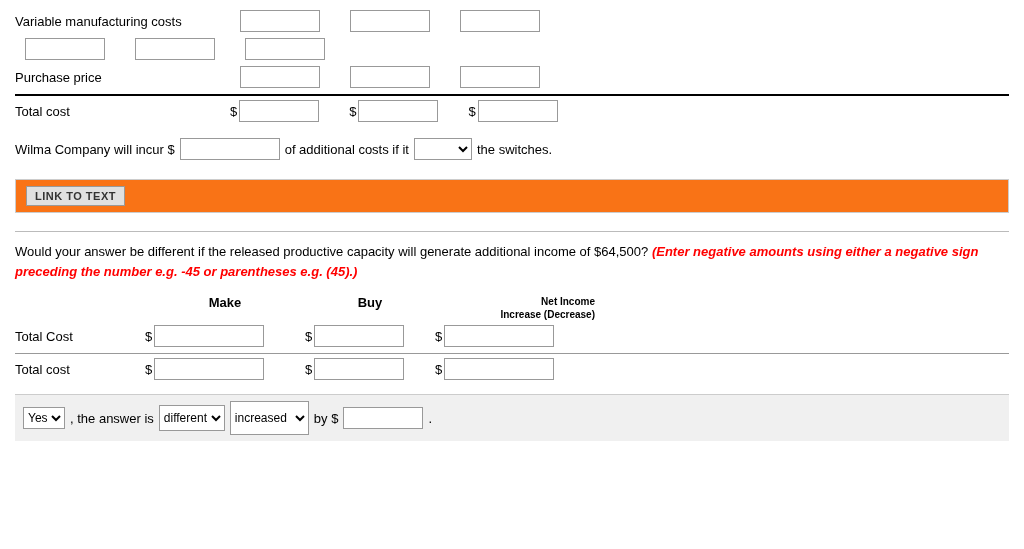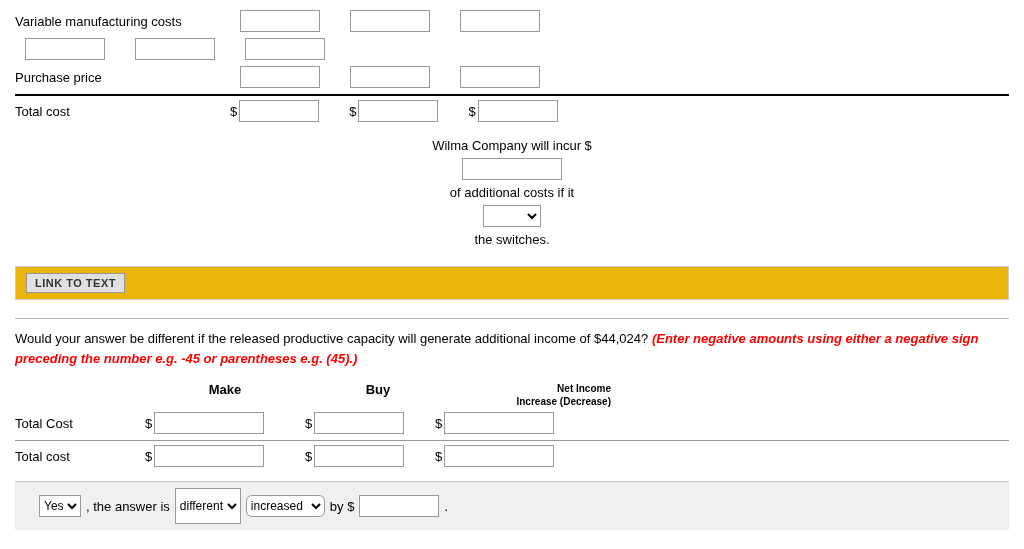--- a/index.html
+++ b/index.html
@@ -58,21 +58,20 @@
       padding-top: 4px;
       margin-top: 2px;
     }
 
     .wilma-row {
       display: flex;
       align-items: center;
       margin: 12px 0 19px 0;
       font-size: 13px;
       gap: 5px;
-      flex-direction: column;
     }
 
     select {
       font-size: 12px;
       border: 1px solid #999;
       height: 22px;
       background: #fff;
     }
 
     .link-to-text-btn {
@@ -101,21 +100,21 @@
 
     
     .make-buy-table {
       margin-bottom: 10px;
     }
 
     .make-buy-header {
       display: flex;
       margin-left: 130px;
       margin-bottom: 4px;
-      gap: 8px;
+      gap: 0;
     }
 
     .col-make {
       width: 160px;
       text-align: center;
       font-weight: bold;
       font-size: 13px;
     }
     .col-buy {
       width: 130px;
@@ -148,32 +147,32 @@
     .mb-net  { width: 160px; display: flex; align-items: center; gap: 2px; }
 
     .bottom-bar {
       display: flex;
       align-items: center;
       margin-top: 14px;
       gap: 5px;
       font-size: 13px;
       background: #f0f0f0;
       border-top: 1px solid #ccc;
-      padding: 6px 24px;
+      padding: 6px 8px;
     }
 
     
     .section-divider {
       border: none;
       border-top: 1px solid #bbb;
       margin: 10px 0;
     }
 
     .link-to-text-full-bar {
-      background: #eab308;
+      background: #f97316;
       border: 1px solid #ccc;
       padding: 6px 10px;
       margin: 6px 0 18px 0;
       display: block;
       width: 100%;
     }
 
     
     .dbl-under {
       border-bottom: 3px double #333;
@@ -242,21 +241,21 @@
   <span>the switches.</span>
 </div>
 
 <div class="link-to-text-full-bar">
   <button class="link-to-text-btn">LINK TO TEXT</button>
 </div>
 
 <hr class="section-divider">
 
 <div class="question-text">
-  <span>Would your answer be different if the released productive capacity will generate additional income of $44,024?</span>
+  <span>Would your answer be different if the released productive capacity will generate additional income of $64,500?</span>
   <span class="red-bold">(Enter negative amounts using either a negative sign preceding the number e.g. -45 or parentheses e.g. (45).)</span>
 </div>
 
 <div class="make-buy-table">
 
   <div class="make-buy-header">
     <div class="col-make">Make</div>
     <div class="col-buy">Buy</div>
     <div class="col-net">
       <span>Net Income</span><br>
@@ -298,24 +297,24 @@
   </div>
 
 </div>
 
 <div class="bottom-bar">
   <select style="height:22px;font-size:12px;">
     <option value="Yes">Yes</option>
     <option value="No">No</option>
   </select>
   <span>, the answer is</span>
-  <select style="height:36px;font-size:12px;">
+  <select style="height:26px;font-size:12px;">
     <option value="different">different</option>
     <option value="same">same</option>
   </select>
-  <select style="height:22px;font-size:12px;border-radius:6px;">
+  <select style="height:34px;font-size:12px;">
     <option value="increased">increased</option>
     <option value="decreased">decreased</option>
   </select>
   <span>by $</span>
   <input type="text" style="width: 80px; height: 22px; border: 1px solid rgb(153, 153, 153); font-size: 12px;">
   <span>.</span>
 </div>
 
 </body></html>

